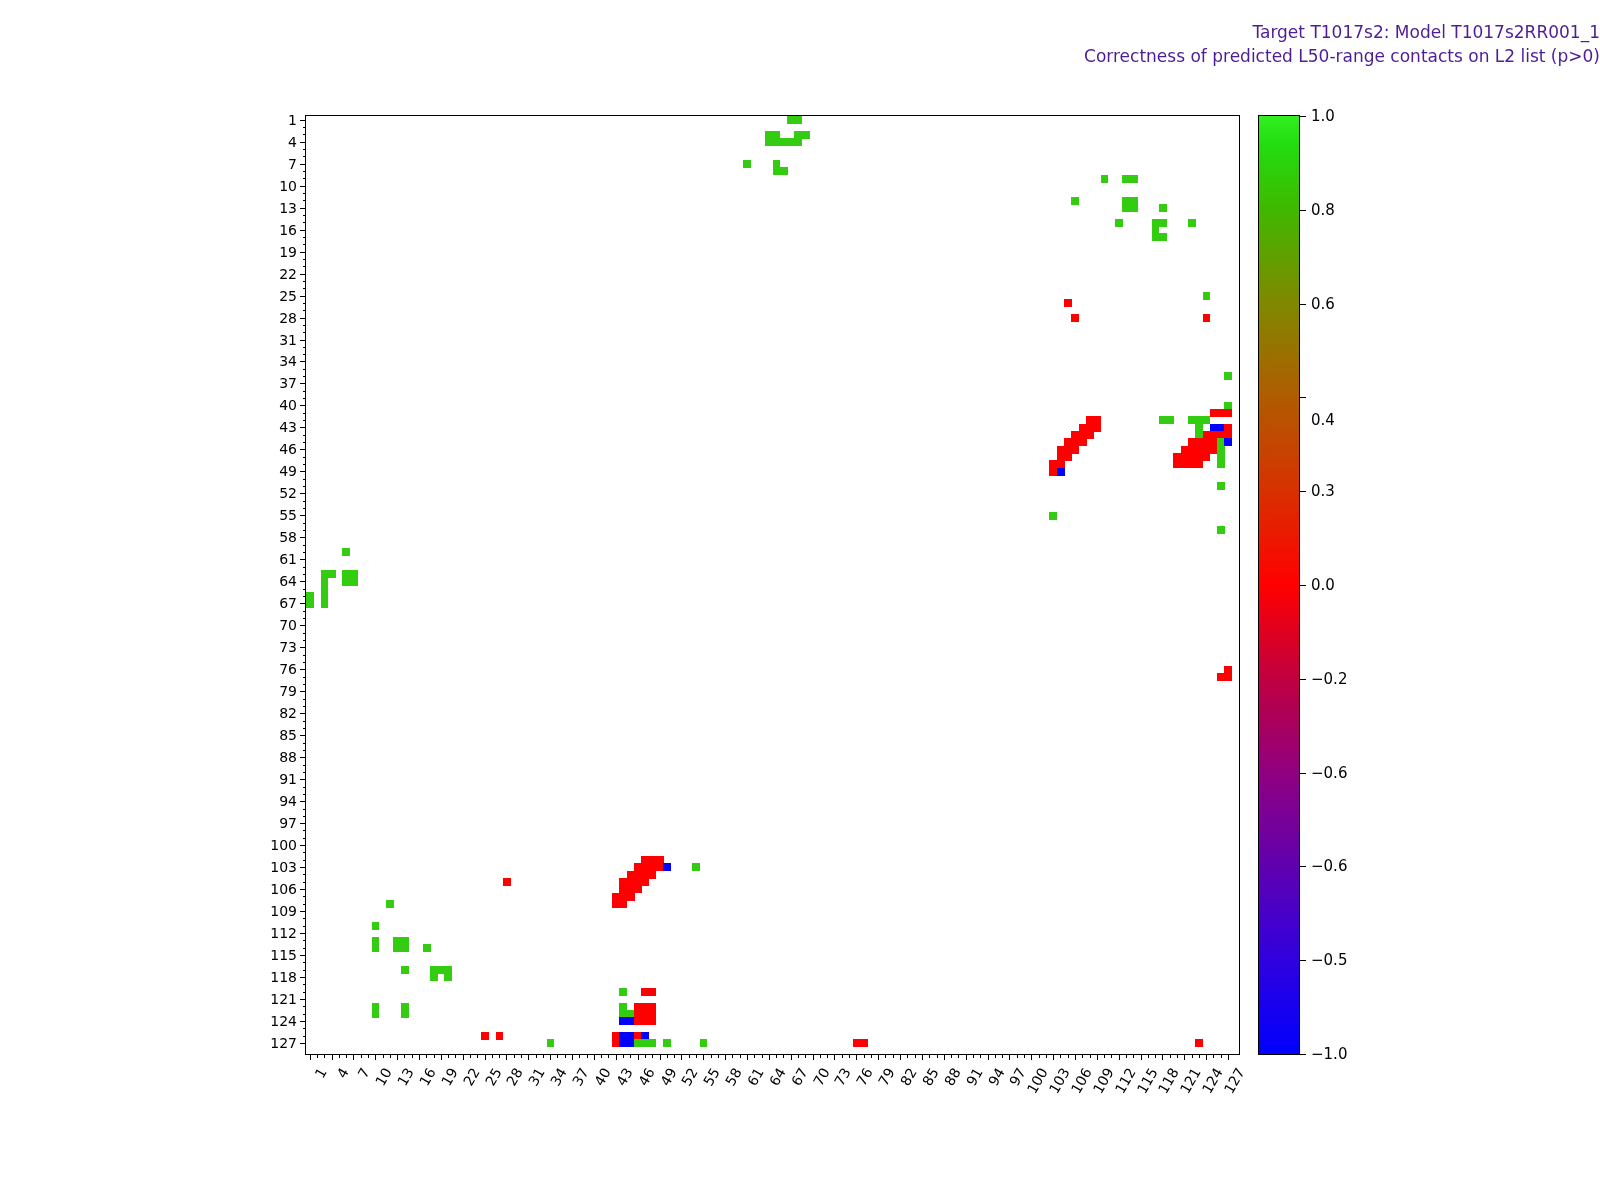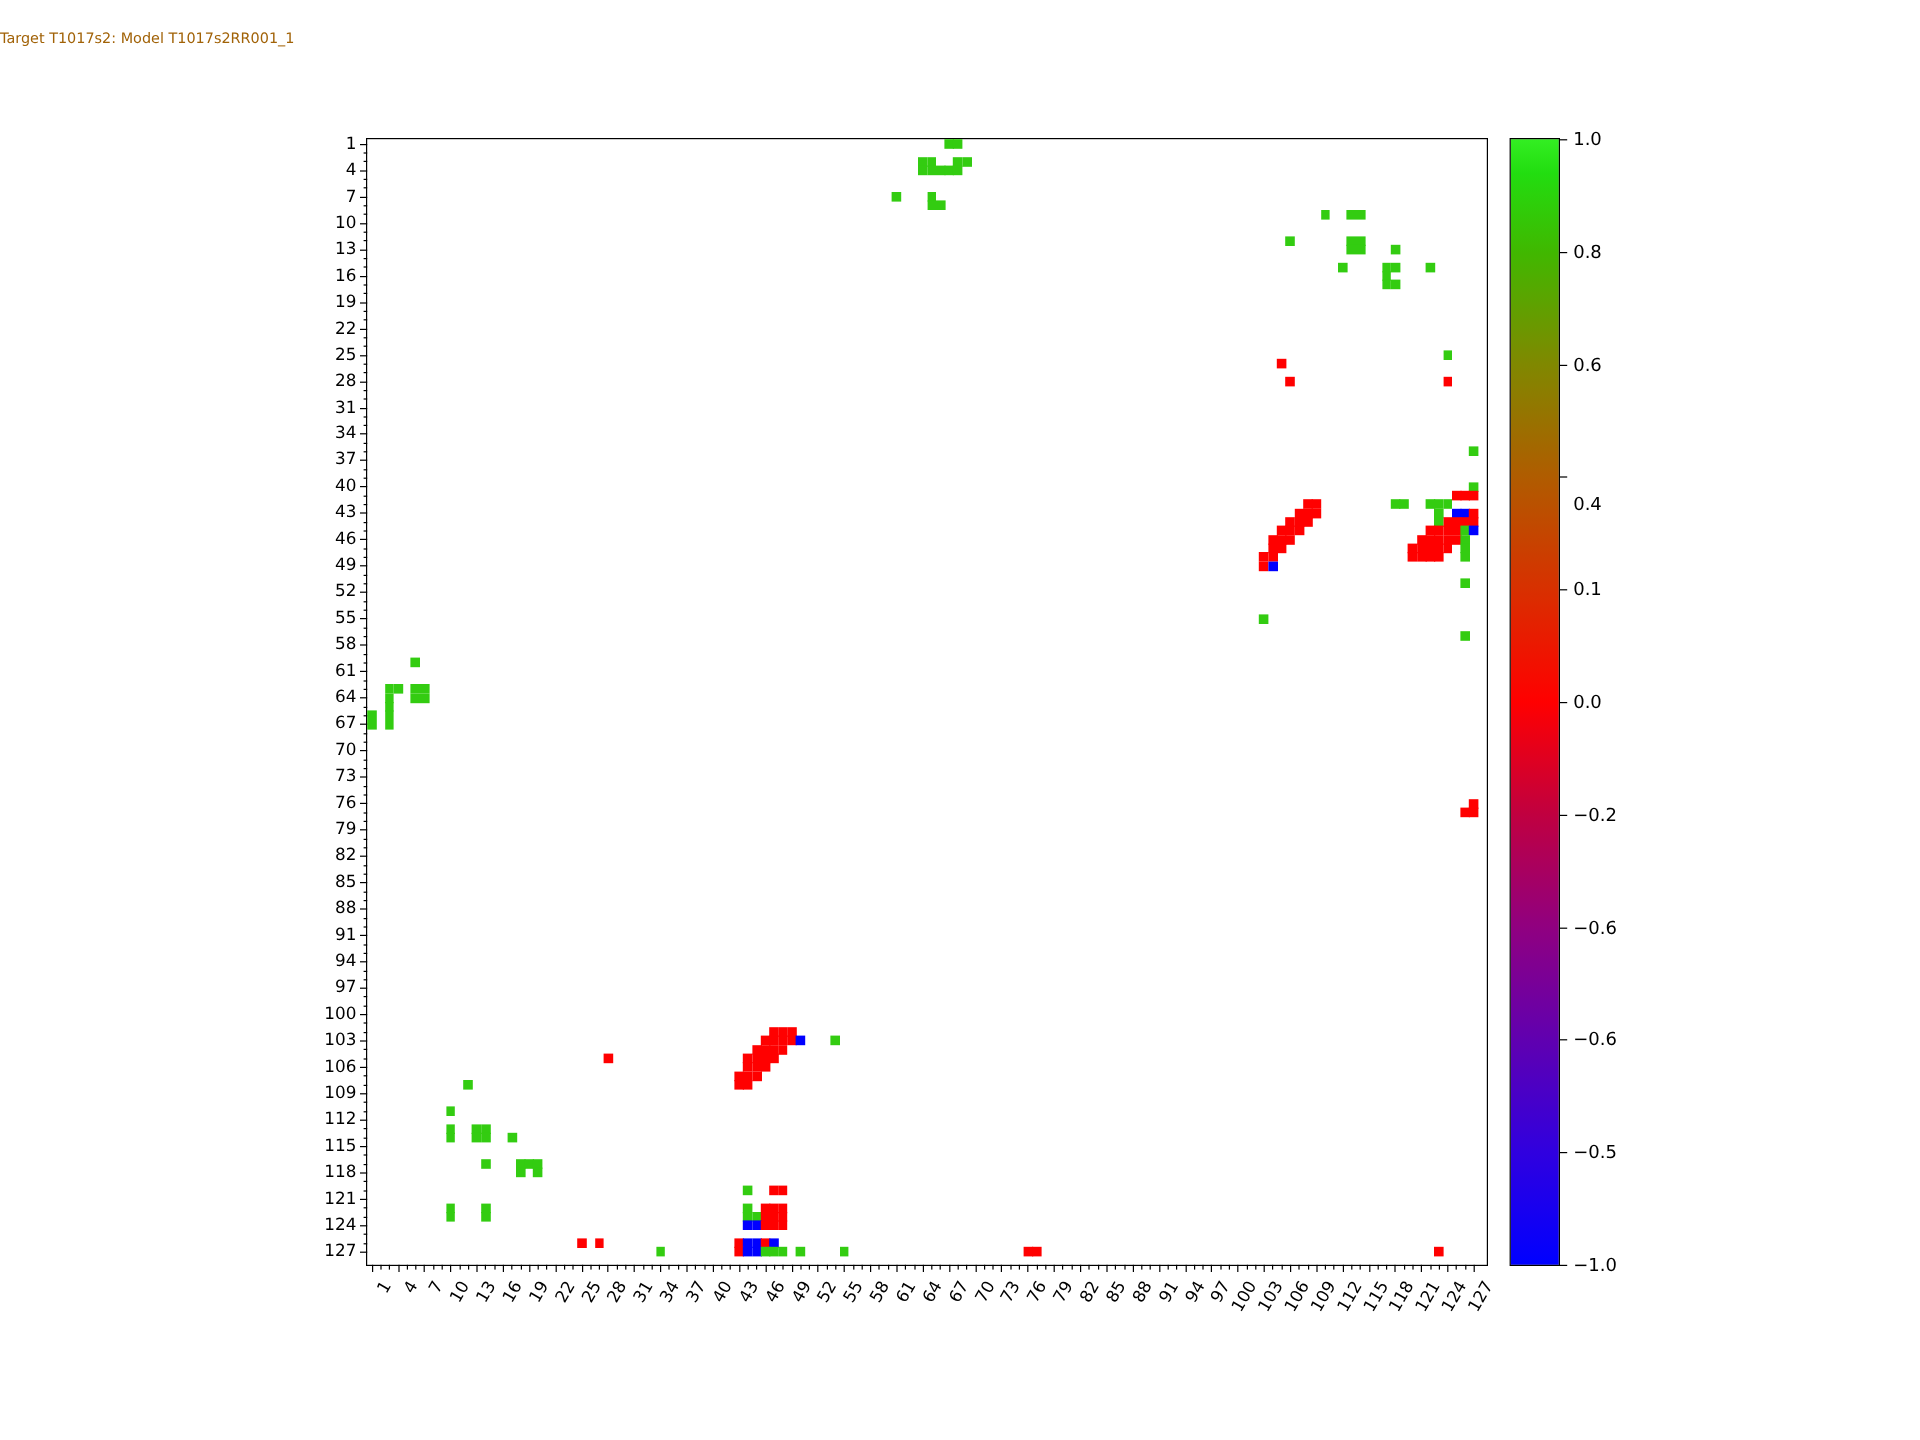--- a/index.html
+++ b/index.html
@@ -18,23 +18,23 @@
     height: 1200px;
     background: #ffffff;
   }
 
   
   .title-block {
     position: absolute;
     left: 0;
     top: 20px;
     width: 1600px;
-    text-align: left;
-    color: #a16207;
-    font-size: 12px;
+    text-align: right;
+    color: #4c1d95;
+    font-size: 17px;
     line-height: 24px;
   }
   .subtitle-block {
     position: absolute;
     left: 0;
     top: 87px;
     width: 1600px;
     text-align: center;
     color: #000000;
     font-size: 19px;
@@ -139,20 +139,21 @@
     white-space: nowrap;
   }
 </style>
 </head>
 <body>
 
 <div id="root">
 
   <div class="title-block">
     <div>Target T1017s2: Model T1017s2RR001_1</div>
+    <div>Correctness of predicted L50-range contacts on L2 list (p&gt;0)</div>
   </div>
 
 
   <div id="plot-area">
     <div id="cells-layer">
         <div class="cell" style="left: 481.078px; top: 0px; width: 7.88906px; height: 7.92812px; background: rgb(51, 204, 17);"></div>
         <div class="cell" style="left: 488.367px; top: 0px; width: 7.88906px; height: 7.92812px; background: rgb(51, 204, 17);"></div>
         <div class="cell" style="left: 459.211px; top: 14.6562px; width: 7.88906px; height: 7.92812px; background: rgb(51, 204, 17);"></div>
         <div class="cell" style="left: 466.5px; top: 14.6562px; width: 7.88906px; height: 7.92812px; background: rgb(51, 204, 17);"></div>
         <div class="cell" style="left: 488.367px; top: 14.6562px; width: 7.88906px; height: 7.92812px; background: rgb(51, 204, 17);"></div>
@@ -700,21 +701,21 @@
     <div id="colorbar-ticks">
         <div class="cb-tick" style="top: 1px;"></div>
         <div class="cb-label" style="top: 1px;">1.0</div>
         <div class="cb-tick" style="top: 94.8px;"></div>
         <div class="cb-label" style="top: 94.8px;">0.8</div>
         <div class="cb-tick" style="top: 188.6px;"></div>
         <div class="cb-label" style="top: 188.6px;">0.6</div>
         <div class="cb-tick" style="top: 282.4px;"></div>
         <div class="cb-label" style="top: 282.4px; margin-top: 23px;">0.4</div>
         <div class="cb-tick" style="top: 376.2px;"></div>
-        <div class="cb-label" style="top: 376.2px;">0.1</div>
+        <div class="cb-label" style="top: 376.2px;">0.3</div>
         <div class="cb-tick" style="top: 470px;"></div>
         <div class="cb-label" style="top: 470px;">0.0</div>
         <div class="cb-tick" style="top: 563.8px;"></div>
         <div class="cb-label" style="top: 563.8px;">−0.2</div>
         <div class="cb-tick" style="top: 657.6px;"></div>
         <div class="cb-label" style="top: 657.6px;">−0.6</div>
         <div class="cb-tick" style="top: 751.4px;"></div>
         <div class="cb-label" style="top: 751.4px;">−0.6</div>
         <div class="cb-tick" style="top: 845.2px;"></div>
         <div class="cb-label" style="top: 845.2px;">−0.5</div>

